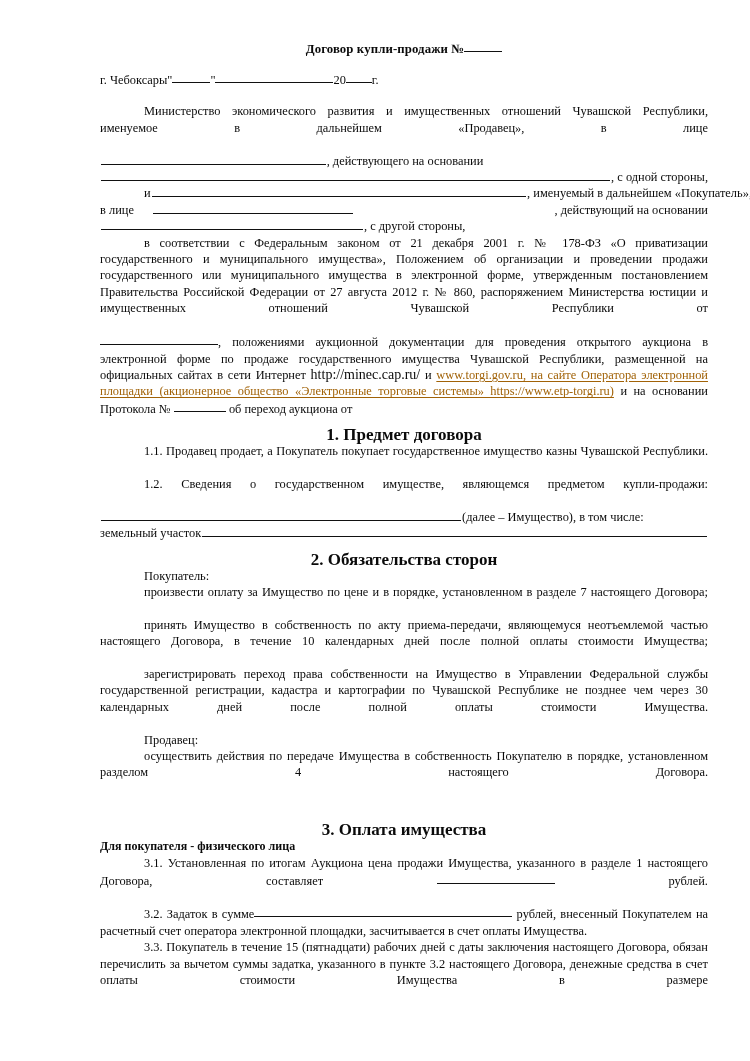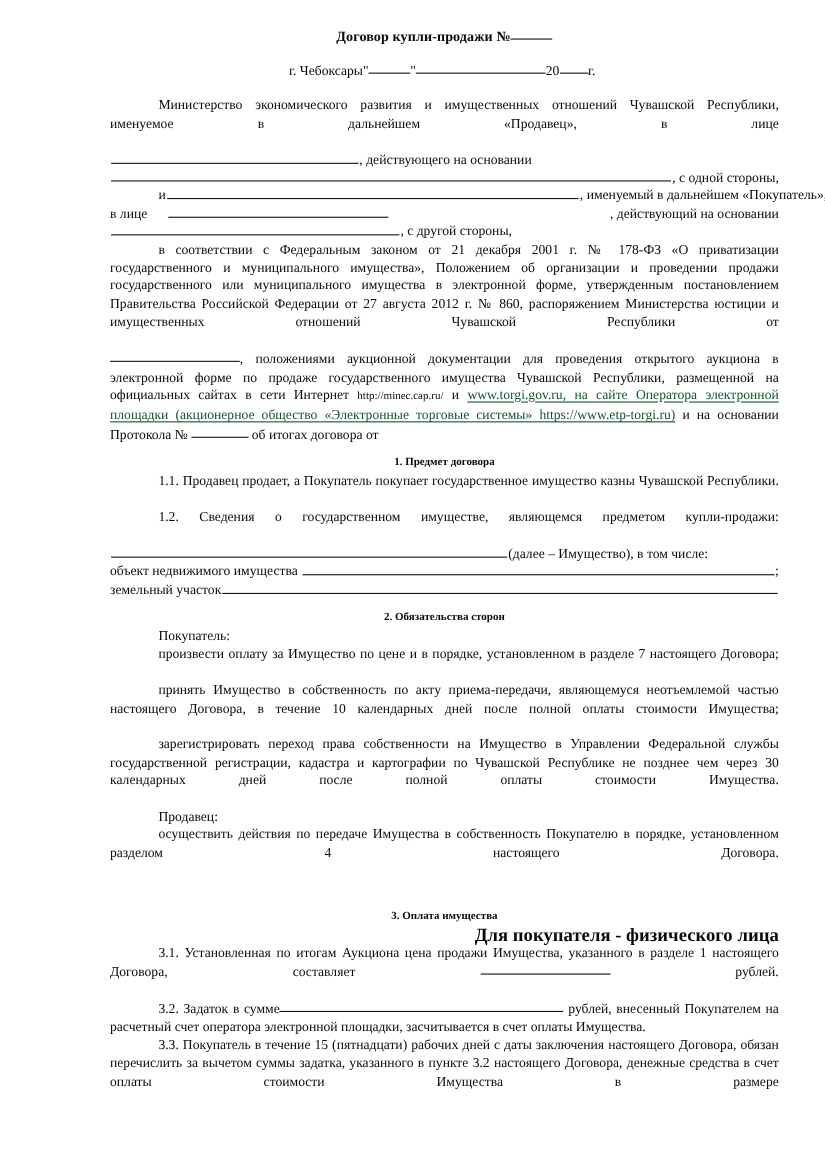--- a/index.html
+++ b/index.html
@@ -12,49 +12,49 @@
     height: 1061px;
     font-family: "Liberation Serif", "DejaVu Serif", serif;
     color: #0a0a0a;
     -webkit-font-smoothing: antialiased;
   }
   .page {
     position: relative;
     width: 750px;
     height: 1061px;
     box-sizing: border-box;
-    padding: 24px 42px 20px 100px;
+    padding: 40px 42px 20px 100px;
     background: #ffffff;
   }
   .doc {
     width: 608px;
     font-size: 12.4px;
     line-height: 16.4px;
   }
 
   
   h1.doc-title {
     font-size: 12.8px;
     font-weight: bold;
     text-align: center;
     margin: 0 0 14px 0;
     line-height: 16px;
     letter-spacing: .1px;
   }
   .section-title {
-    font-size: 10px;
+    font-size: 17px;
     font-weight: bold;
     text-align: center;
     margin: 9px 0 0 0;
     line-height: 17px;
   }
   .section-subtitle {
-    font-size: 17px;
+    font-size: 12px;
     font-weight: bold;
-    text-align: right;
+    text-align: left;
     margin: 0 0 0 0;
     line-height: 17px;
   }
 
   
   p.para {
     margin: 0;
     text-align: justify;
     text-justify: inter-word;
     line-height: 16.4px;
@@ -70,21 +70,21 @@
   }
   .justify-stretch::after {
     content: "";
     display: inline-block;
     width: 100%;
   }
 
   
   .header-row {
     display: flex;
-    justify-content: center;
+    justify-content: flex-start;
     align-items: baseline;
     margin: 0 0 15px 0;
   }
   .header-city { white-space: nowrap; }
   .header-date { white-space: nowrap; padding-right: 4px; }
 
   
   .blank {
     display: inline-block;
     border-bottom: 1.1px solid #111;
@@ -105,21 +105,21 @@
   .rule-row .grow {
     flex: 1 1 auto;
     border-bottom: 1.1px solid #111;
     height: 11px;
     margin: 0 1px 1px 1px;
   }
   .rule-row .lbl { white-space: nowrap; }
 
   
   a.link, .link {
-    color: #14532d;
+    color: #a16207;
     text-decoration: underline;
     text-underline-offset: 1.5px;
   }
 </style>
 </head>
 <body>
 
 <div class="page">
   <div class="doc">
 
@@ -158,43 +158,38 @@
     <div class="rule-row">
       <span class="grow" style="flex:0 0 262px;"></span>
       <span class="lbl">, с другой стороны,</span>
     </div>
 
     <p class="para indent justify-stretch">
       <span>в соответствии с Федеральным законом от 21 декабря 2001 г. № 178-ФЗ «О приватизации государственного и муниципального имущества», Положением об организации и проведении продажи государственного или муниципального имущества в электронной форме, утвержденным постановлением Правительства Российской Федерации от 27 августа 2012 г. № 860, распоряжением Министерства юстиции и имущественных отношений Чувашской Республики от</span>
     </p>
     <p class="para noindent" style="text-align:justify;">
       <span class="blank blank-l"></span><span>, положениями аукционной документации для проведения открытого аукциона в электронной форме по продаже государственного имущества Чувашской Республики, размещенной на официальных сайтах в сети Интернет</span>
-      <span style="font-size:10px;">http://minec.cap.ru/</span>
+      <span style="font-size:14px;">http://minec.cap.ru/</span>
       <span>и</span>
       <span class="link">www.torgi.gov.ru, на сайте Оператора электронной площадки (акционерное общество «Электронные торговые системы» https://www.etp-torgi.ru)</span>
       <span>и на основании Протокола №</span>
       <span class="blank blank-s"></span>
-      <span>об итогах договора от</span>
+      <span>об переход аукциона от</span>
     </p>
 
     <div class="section-title">1.  Предмет договора</div>
     <p class="para indent justify-stretch">
       <span>1.1.  Продавец продает, а Покупатель покупает государственное имущество казны Чувашской Республики.</span>
     </p>
     <p class="para indent justify-stretch">
       <span>1.2. Сведения   о государственном имуществе, являющемся предметом купли-продажи:</span>
     </p>
     <div class="rule-row">
       <span class="grow" style="flex:0 0 360px;"></span>
       <span class="lbl">(далее – Имущество), в том числе:</span>
-    </div>
-    <div class="rule-row">
-      <span class="lbl" style="padding-right:3px;">объект недвижимого имущества</span>
-      <span class="grow"></span>
-      <span class="lbl">;</span>
     </div>
     <div class="rule-row">
       <span class="lbl">земельный участок</span>
       <span class="grow"></span>
     </div>
 
     <div class="section-title">2. Обязательства сторон</div>
     <p class="para indent">
       <span>Покупатель:</span>
     </p>

